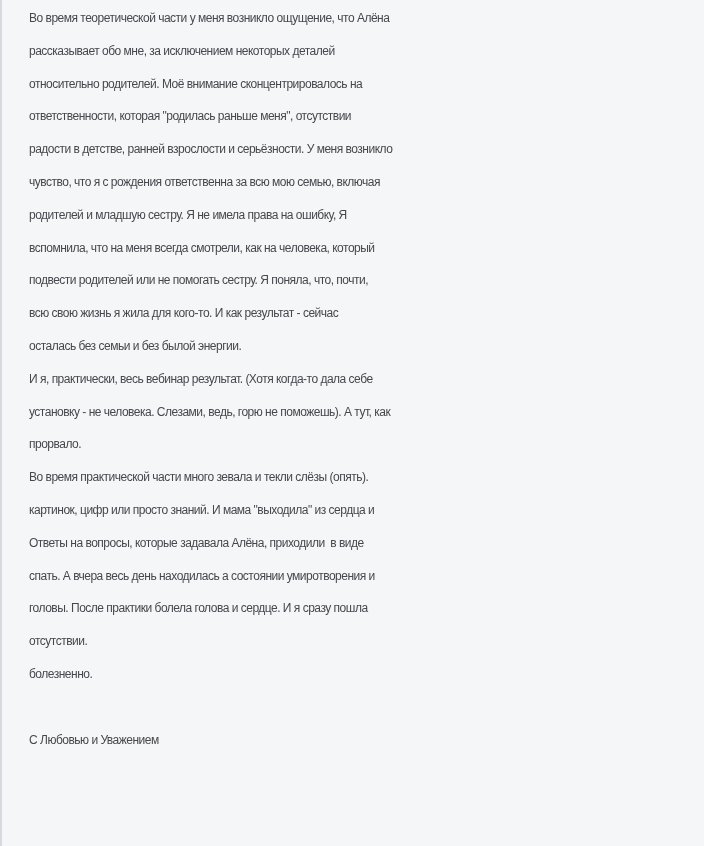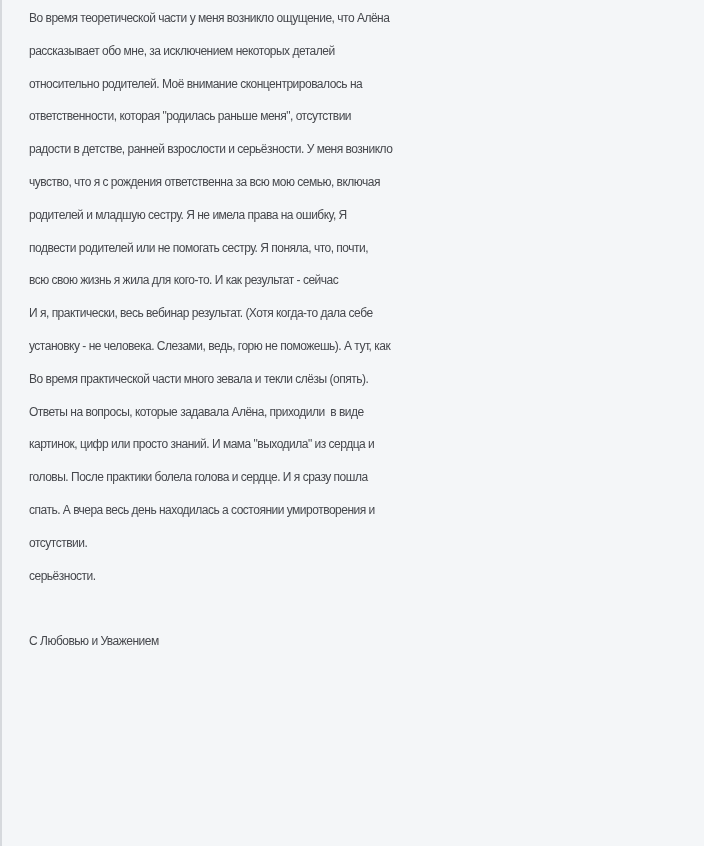--- a/index.html
+++ b/index.html
@@ -35,26 +35,29 @@
 <body>
 
 <div class="review-block">
   <div class="line">Во время теоретической части у меня возникло ощущение, что Алёна</div>
   <div class="line">рассказывает обо мне, за исключением некоторых деталей</div>
   <div class="line">относительно родителей. Моё внимание сконцентрировалось на</div>
   <div class="line">ответственности, которая "родилась раньше меня", отсутствии</div>
   <div class="line">радости в детстве, ранней взрослости и серьёзности. У меня возникло</div>
   <div class="line">чувство, что я с рождения ответственна за всю мою семью, включая</div>
   <div class="line">родителей и младшую сестру. Я не имела права на ошибку, Я</div>
+  <div class="line">вспомнила, что на меня всегда смотрели, как на человека, который</div>
   <div class="line">подвести родителей или не помогать сестру. Я поняла, что, почти,</div>
   <div class="line">всю свою жизнь я жила для кого-то. И как результат - сейчас</div>
+  <div class="line">осталась без семьи и без былой энергии.</div>
   <div class="line">И я, практически, весь вебинар результат. (Хотя когда-то дала себе</div>
   <div class="line">установку - не человека. Слезами, ведь, горю не поможешь). А тут, как</div>
+  <div class="line">прорвало.</div>
   <div class="line">Во время практической части много зевала и текли слёзы (опять).</div>
+  <div class="line">картинок, цифр или просто знаний. И мама "выходила" из сердца и</div>
   <div class="line">Ответы на вопросы, которые задавала Алёна, приходили  в виде</div>
-  <div class="line">картинок, цифр или просто знаний. И мама "выходила" из сердца и</div>
+  <div class="line">спать. А вчера весь день находилась а состоянии умиротворения и</div>
   <div class="line">головы. После практики болела голова и сердце. И я сразу пошла</div>
-  <div class="line">спать. А вчера весь день находилась а состоянии умиротворения и</div>
   <div class="line">отсутствии.</div>
-  <div class="line">серьёзности.</div>
+  <div class="line">болезненно.</div>
   <div class="line"></div>
   <div class="line">С Любовью и Уважением</div>
 </div>
 
 </body></html>

